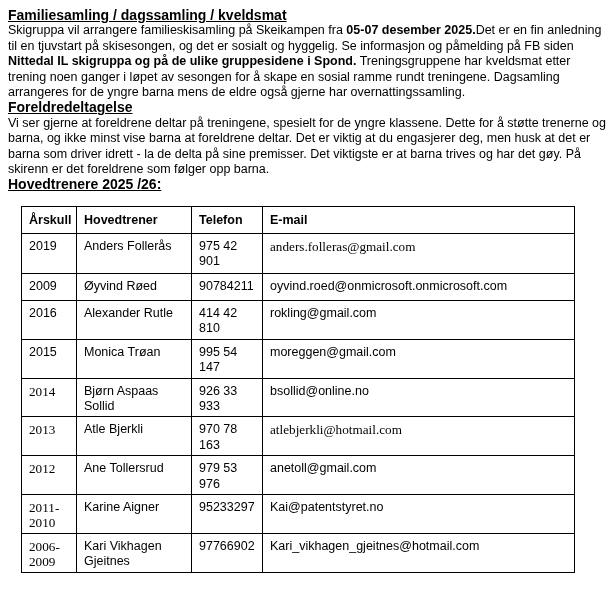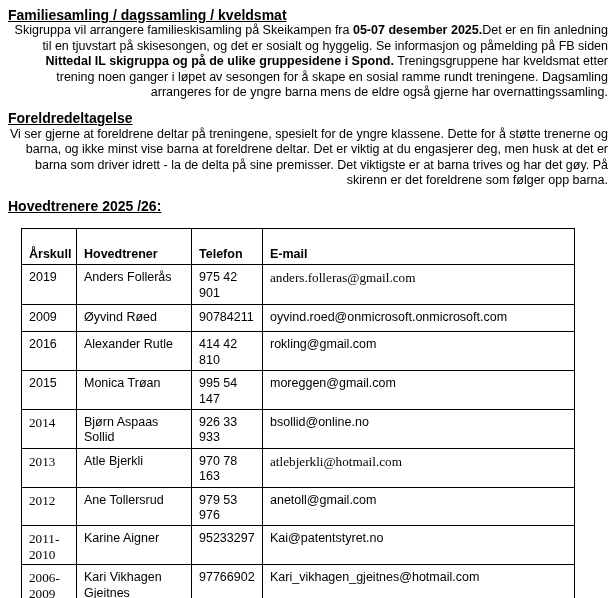--- a/index.html
+++ b/index.html
@@ -13,40 +13,40 @@
     line-height: 15.4px;
     overflow: hidden;
   }
   .page { padding: 8px 8px 0 8px; }
   .heading {
     font-weight: bold;
     text-decoration: underline;
     font-size: 14px;
     line-height: 15.4px;
   }
-  .mt { margin-top: 11px; }
-  .para { margin: 0; text-align: right; }
+  .mt { margin-top: 0; }
+  .para { margin: 0; }
   .b { font-weight: bold; }
   table.trainers {
     border-collapse: collapse;
     margin: 13px 0 0 13px;
     width: 553px;
     table-layout: fixed;
     font-size: 12.5px;
     line-height: 15.4px;
     color: #000000;
   }
   table.trainers th, table.trainers td {
     border: 1px solid #000000;
     vertical-align: top;
     text-align: left;
     padding: 5px 7px 2px 7px;
     overflow: hidden;
   }
-  table.trainers th { font-weight: bold; padding-top: 18px; margin-top: 40px; }
+  table.trainers th { font-weight: bold; padding-top: 6px; margin-top: 40px; }
   table.trainers tr { height: 27px; }
   table.trainers tr.tall { height: 40px; }
   .ts { font-family: "Liberation Serif", serif; font-size: 13.2px; }
   .u { }
   .indent { padding-left: 14px; }
   .col-year { width: 55px; }
   .col-trainer { width: 115px; }
   .col-phone { width: 71px; }
   .col-email { width: 312px; }
 </style>

